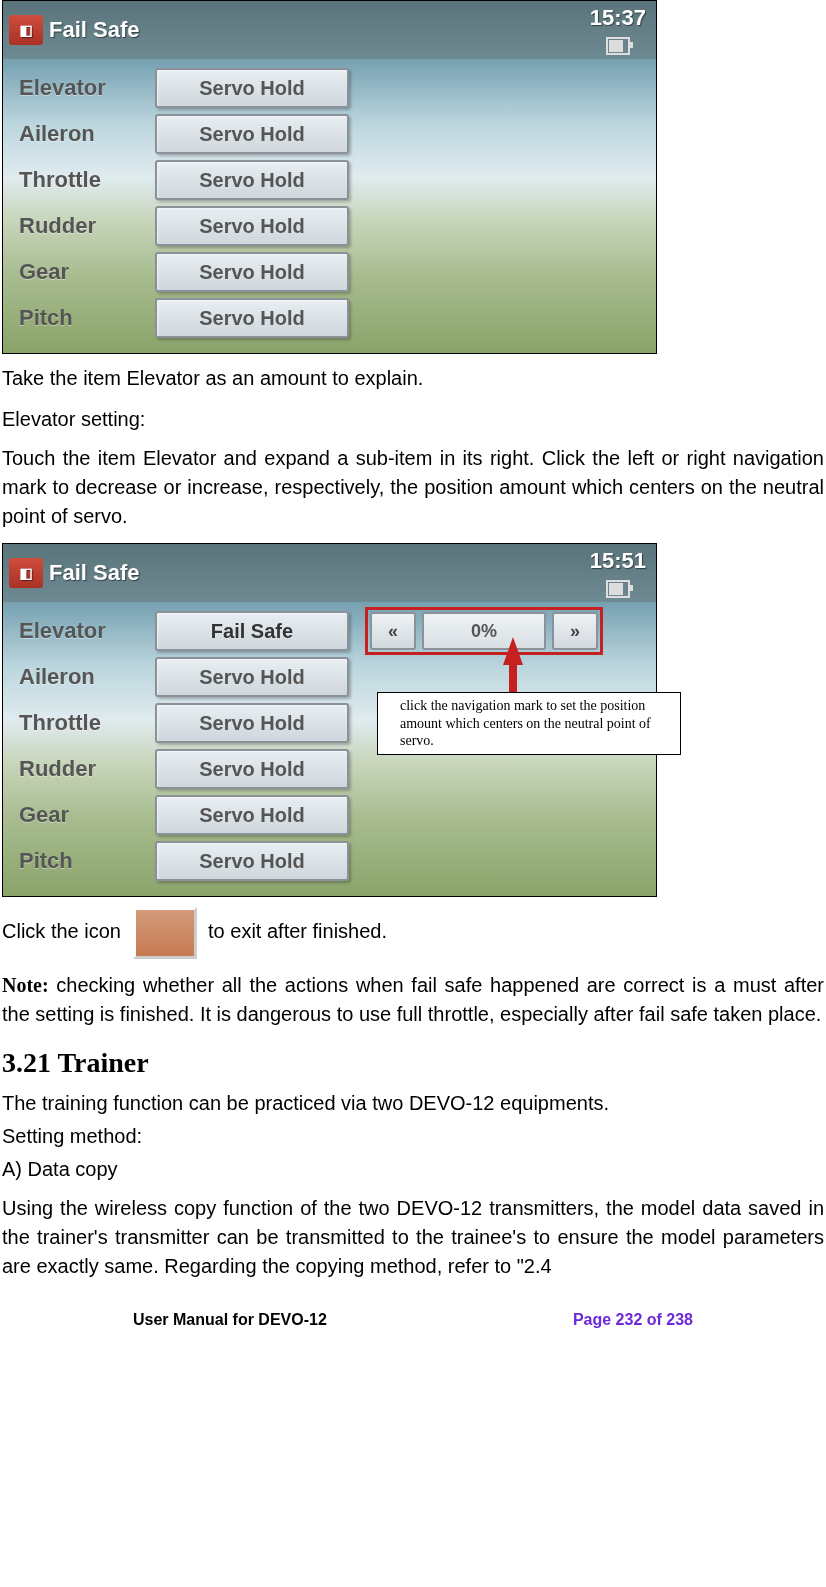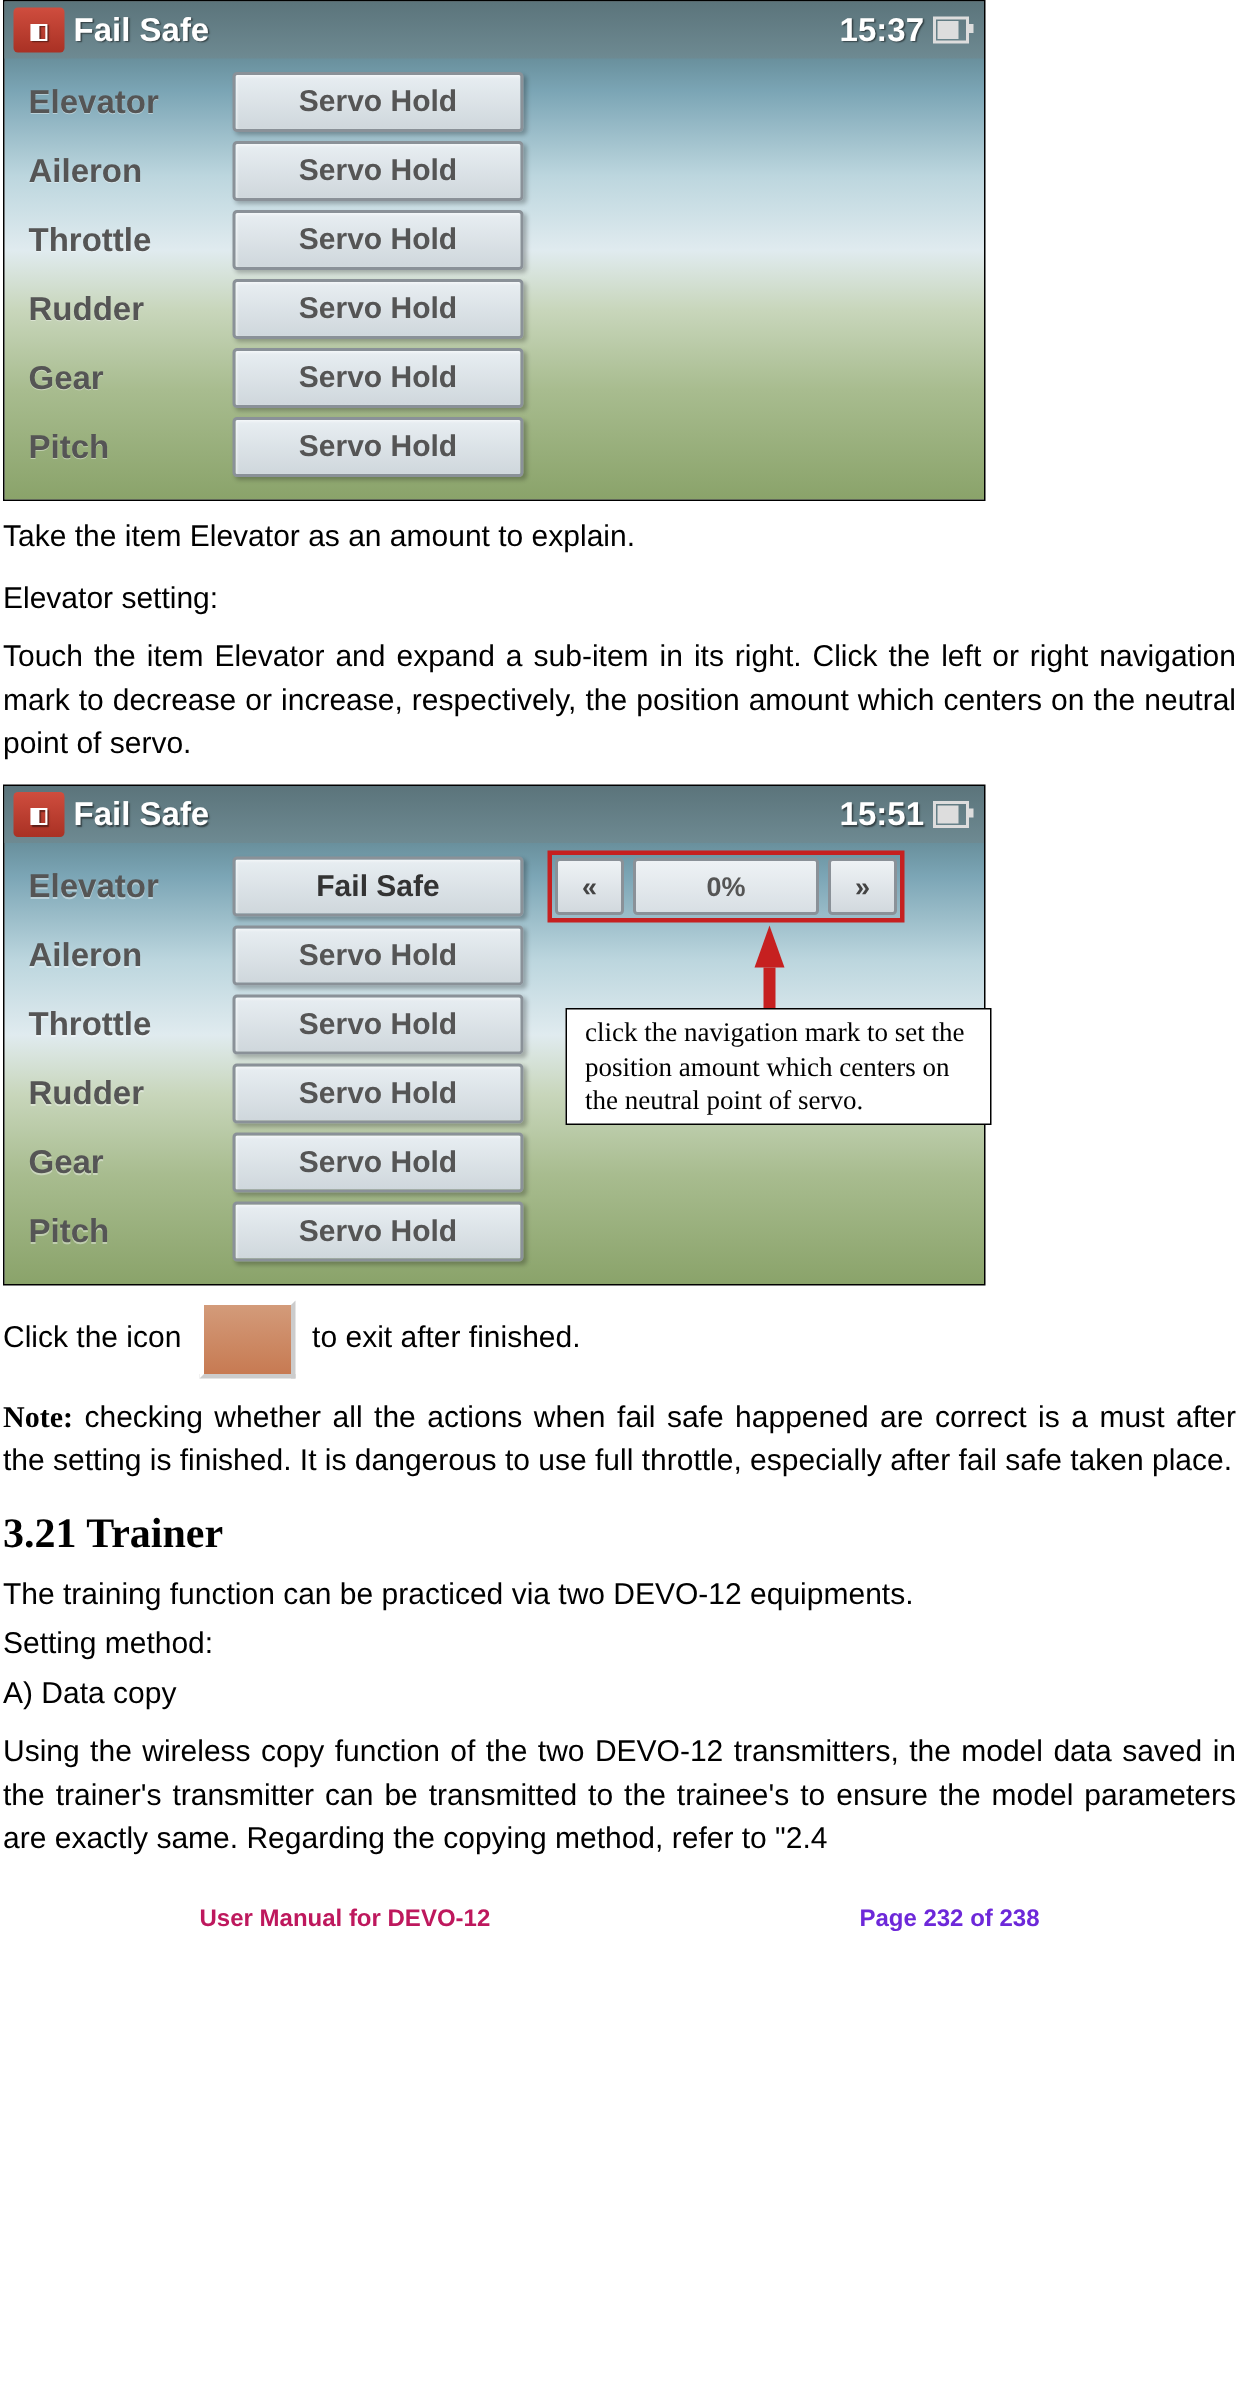--- a/index.html
+++ b/index.html
@@ -34,21 +34,21 @@
     text-shadow: 1px 1px 1px rgba(0,0,0,.5);
   }
   .title-left { display:flex; align-items:center; gap:6px; }
   .home-tab {
     width: 34px; height: 30px;
     background: linear-gradient(#cf4d3e,#a93124);
     border-radius: 3px;
     display:flex; align-items:center; justify-content:center;
     font-size:14px; color:#fff;
   }
-  .title-right { display:flex; align-items:center; gap:6px; }
+  .title-right { display:flex; align-items:center; gap:6px;flex-direction:column; }
   .batt {
     width:20px; height:14px; border:2px solid #ddd; position:relative;
   }
   .batt::after { content:""; position:absolute; right:-5px; top:3px; width:3px; height:6px; background:#ddd;}
   .batt .fill { position:absolute; left:1px; top:1px; bottom:1px; width:70%; background:#ddd;}
   .rows { padding: 6px 16px 12px 16px; }
   .row {
     display:flex; align-items:center; gap:16px;
     height: 46px;
   }
@@ -103,23 +103,23 @@
     content:"";
     position:absolute;
     left:-4px; top:28px;
     width:8px; height:30px;
     background:#c62020;
   }
   .annotation-box {
     position:absolute;
     background:#fff;
     border:1px solid #000;
-    padding:4px 12px;
+    padding:4px 22px;
     font-family: "Times New Roman", serif;
-    font-size:18px;
+    font-size:14px;
     line-height:1.25;
     width:258px;
   }
   
   p.body {
     font-size:20px;
     margin:10px 2px 12px 2px;
     line-height:1.45;
     text-align: justify;
   }
@@ -141,21 +141,21 @@
     position:relative;
     margin:0 6px;
   }
   .note-label { font-weight:bold;font-family:Liberation Serif, serif; }
   .footer {
     display:flex; justify-content:space-between;
     width: 560px;
     margin: 30px auto 0 auto;
     font-size:16px; font-weight:bold;
   }
-  .footer-left{ color:#be185d;}
+  .footer-left{ color:#000000;}
   .footer-right{ color:#6d28d9;}
 </style>
 </head>
 <body>
 
 <div class="page">
 
   <div class="device">
     <div class="titlebar">
       <div class="title-left">

